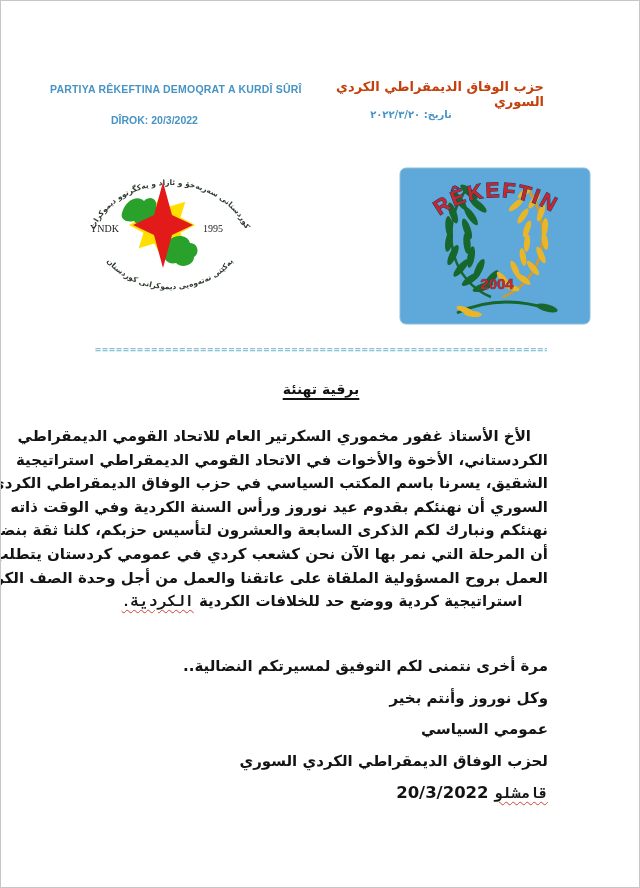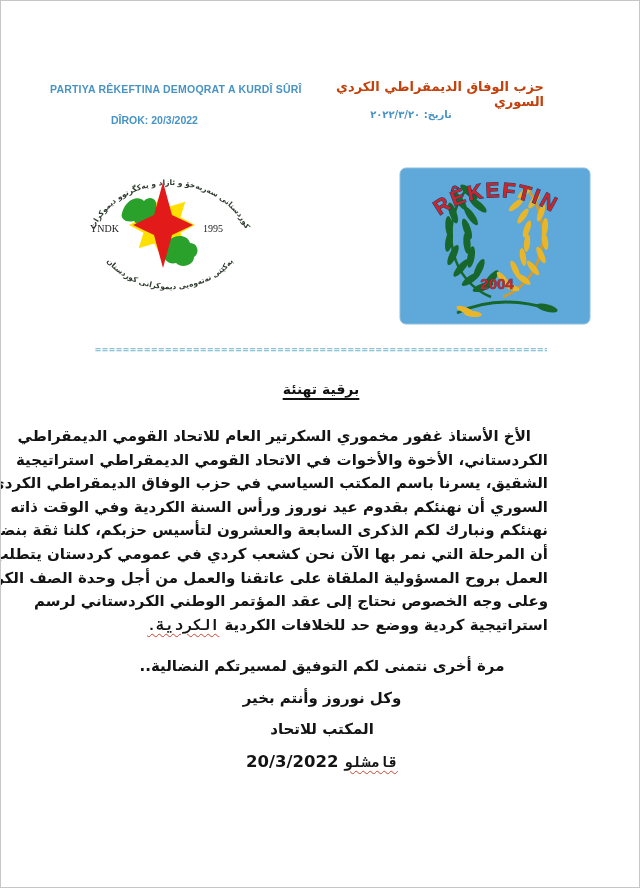--- a/index.html
+++ b/index.html
@@ -49,28 +49,28 @@
     position:absolute;left:0;top:380px;width:640px;
     direction:rtl;text-align:center;
     font-size:14px;font-weight:bold;color:#111;
     text-decoration:underline;text-decoration-thickness:1.5px;text-underline-offset:4px;
   }
   .letter-body{
     position:absolute;left:95px;top:424px;width:452px;
     direction:rtl;text-align:right;
     font-size:15px;font-weight:bold;color:#141414;
   }
-  .letter-body .bl{height:23.6px;line-height:23.6px;white-space:nowrap;}
+  .letter-body .bl{height:23.6px;line-height:23.6px;white-space:nowrap;text-align:center;}
   .letter-body .indent{padding-right:17px;}
   .letter-closing{
     position:absolute;left:95px;top:650px;width:452px;
     direction:rtl;text-align:right;
     font-size:15px;font-weight:bold;color:#141414;
   }
-  .letter-closing .cl{height:31.5px;line-height:31.5px;white-space:nowrap;text-align:center;}
+  .letter-closing .cl{height:31.5px;line-height:31.5px;white-space:nowrap;}
   .squiggle{
     text-decoration:underline;
     text-decoration-style:wavy;
     text-decoration-color:#cc4433;
     text-decoration-thickness:1px;
     text-underline-offset:3px;
     font-family:Liberation Mono, monospace;
   }
   .date-latin{font-size:16.5px;letter-spacing:.3px;}
 </style>
@@ -174,29 +174,29 @@
   <div class="letter-title">برقية تهنئة</div>
 
   <div class="letter-body">
     <div class="bl indent">الأخ الأستاذ غفور مخموري السكرتير العام للاتحاد القومي الديمقراطي</div>
     <div class="bl">الكردستاني، الأخوة والأخوات في الاتحاد القومي الديمقراطي استراتيجية</div>
     <div class="bl">الشقيق، يسرنا باسم المكتب السياسي في حزب الوفاق الديمقراطي الكردي</div>
     <div class="bl">السوري أن نهنئكم بقدوم عيد نوروز ورأس السنة الكردية وفي الوقت ذاته</div>
     <div class="bl">نهنئكم ونبارك لكم الذكرى السابعة والعشرون لتأسيس حزبكم، كلنا ثقة بنضالكم</div>
     <div class="bl">أن المرحلة التي نمر بها الآن نحن كشعب كردي في عمومي كردستان  يتطلب منا</div>
     <div class="bl">العمل بروح المسؤولية الملقاة على عاتقنا والعمل من أجل وحدة الصف الكردي،</div>
-    <div class="bl">وعلى وجه الخصوص نحتاج إلى عقد المؤتمر الوطني الكردستاني لرسم</div>
     <div class="bl">
       <span>استراتيجية كردية ووضع حد للخلافات الكردية </span><span class="squiggle">الكردية.</span>
     </div>
   </div>
 
   <div class="letter-closing">
     <div class="cl">مرة أخرى نتمنى لكم التوفيق لمسيرتكم النضالية..</div>
     <div class="cl">وكل نوروز وأنتم بخير</div>
-    <div class="cl">المكتب للاتحاد</div>
+    <div class="cl">عمومي السياسي</div>
+    <div class="cl">لحزب الوفاق الديمقراطي الكردي السوري</div>
     <div class="cl">
       <span class="squiggle">قامشلو</span>
       <span class="date-latin">20/3/2022</span>
     </div>
   </div>
 
 </div>
 
 </body></html>

